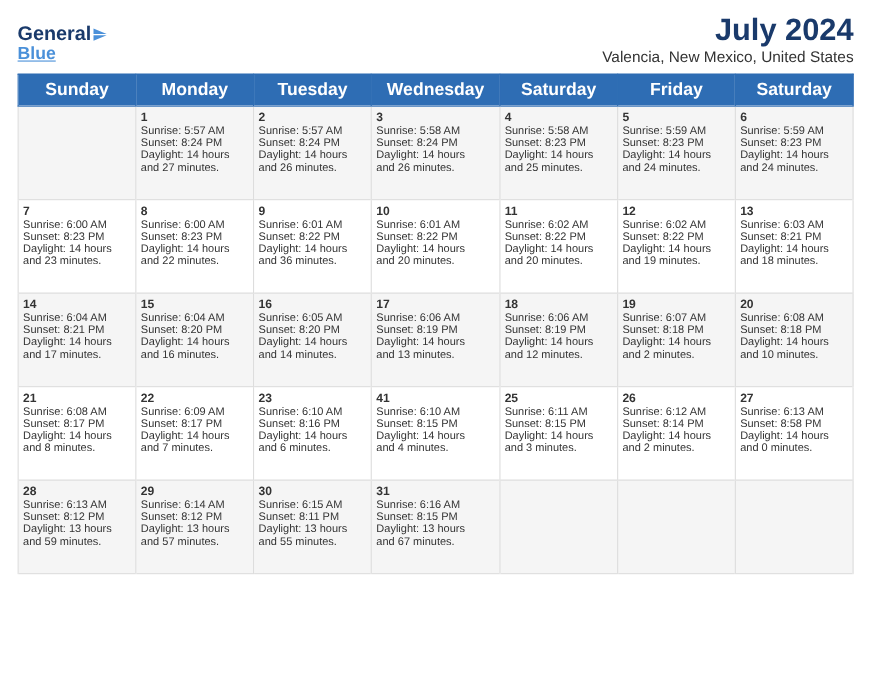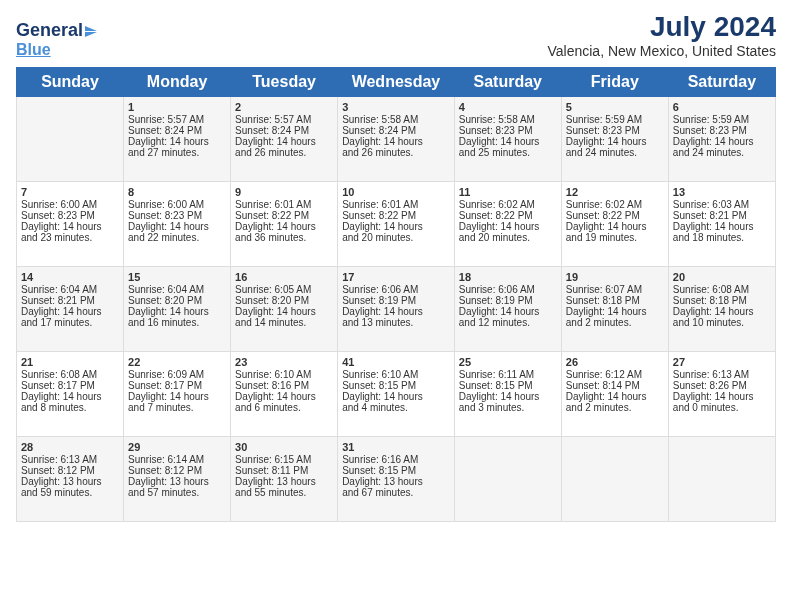--- a/index.html
+++ b/index.html
@@ -306,21 +306,21 @@
           <td>
             <span class="day-number">26</span>
             <div>Sunrise: 6:12 AM</div>
             <div>Sunset: 8:14 PM</div>
             <div>Daylight: 14 hours</div>
             <div>and 2 minutes.</div>
           </td>
           <td>
             <span class="day-number">27</span>
             <div>Sunrise: 6:13 AM</div>
-            <div>Sunset: 8:26 PM</div>
+            <div>Sunset: 8:58 PM</div>
             <div>Daylight: 14 hours</div>
             <div>and 0 minutes.</div>
           </td>
         </tr>
         <tr>
           <td>
             <span class="day-number">28</span>
             <div>Sunrise: 6:13 AM</div>
             <div>Sunset: 8:12 PM</div>
             <div>Daylight: 13 hours</div>

